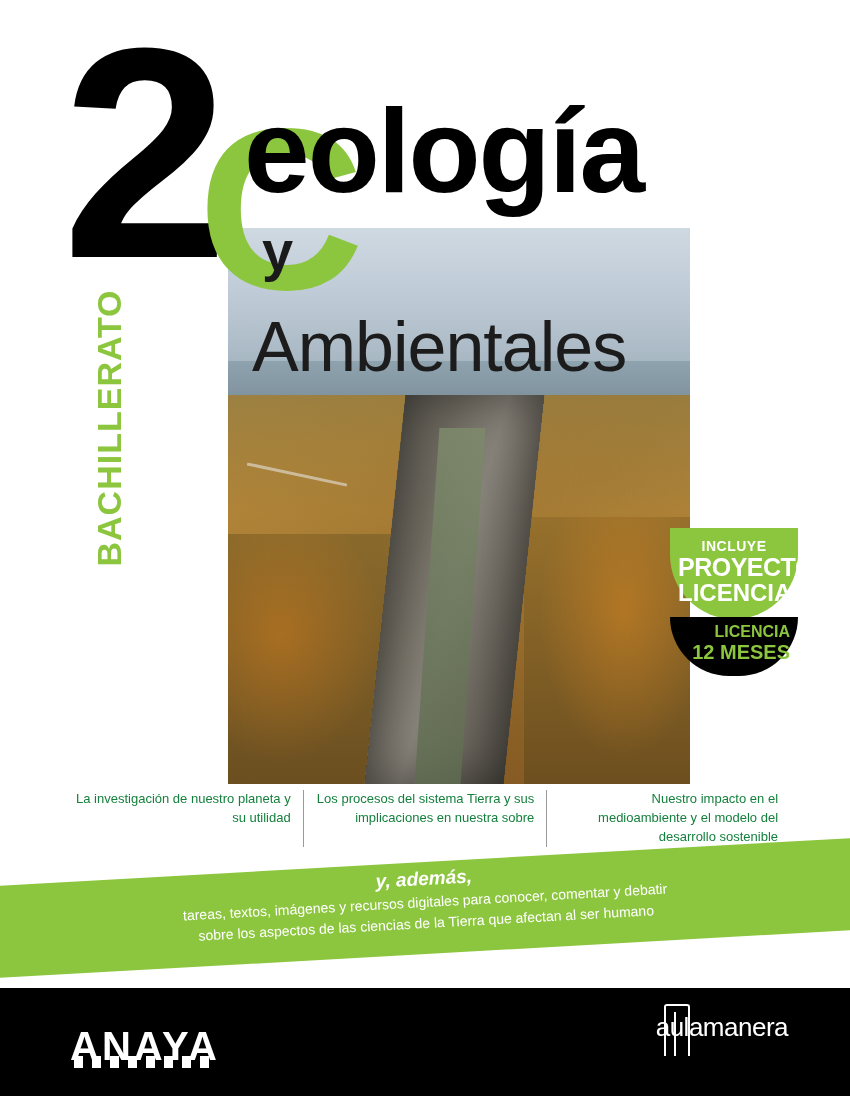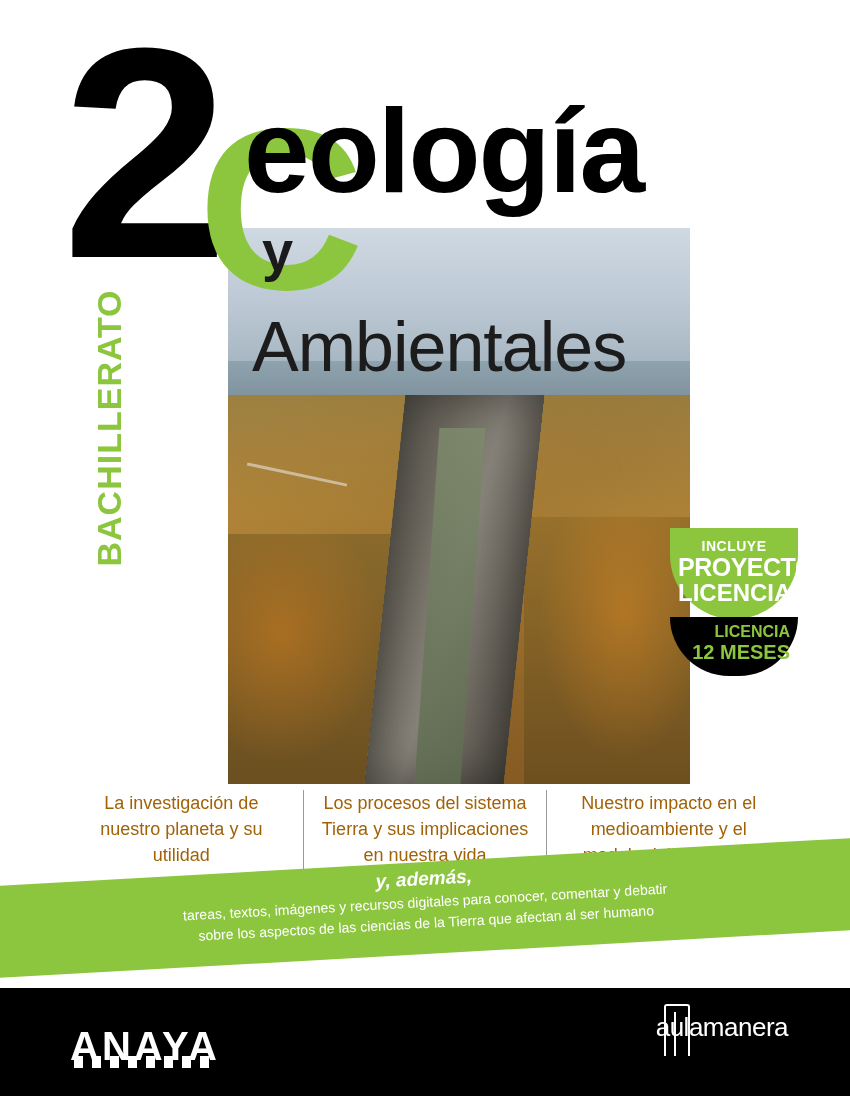--- a/index.html
+++ b/index.html
@@ -229,24 +229,24 @@
   
   .columns {
     position: absolute;
     left: 60px;
     top: 790px;
     width: 730px;
     display: flex;
   }
   .col {
     flex: 1;
-    text-align: center;
-    font-size: 18px;
+    text-align: right;
+    font-size: 13px;
     line-height: 1.45;
-    color: #a16207;
+    color: #15803d;
     padding: 0 12px;
   }
   .col + .col {
     border-left: 1px solid #9a9a9a;
   }
 
   
   .banner {
     position: absolute;
     left: -40px;
@@ -375,21 +375,21 @@
       <div class="badge-digital">LICENCIA</div>
     </div>
     <div class="badge-bottom">
       <div class="badge-licencia">LICENCIA</div>
       <div class="badge-meses">12 MESES</div>
     </div>
   </div>
 
   <div class="columns">
     <div class="col">La investigación de nuestro planeta y su utilidad</div>
-    <div class="col">Los procesos del sistema Tierra y sus implicaciones en nuestra vida</div>
+    <div class="col">Los procesos del sistema Tierra y sus implicaciones en nuestra sobre</div>
     <div class="col">Nuestro impacto en el medioambiente y el modelo del desarrollo sostenible</div>
   </div>
 
   <div class="banner"></div>
   <div class="banner-text">
     <div class="banner-lead">y, además,</div>
     <div class="banner-line">tareas, textos, imágenes y recursos digitales para conocer, comentar y debatir</div>
     <div class="banner-line">sobre los aspectos de las ciencias de la Tierra que afectan al ser humano</div>
   </div>
 

